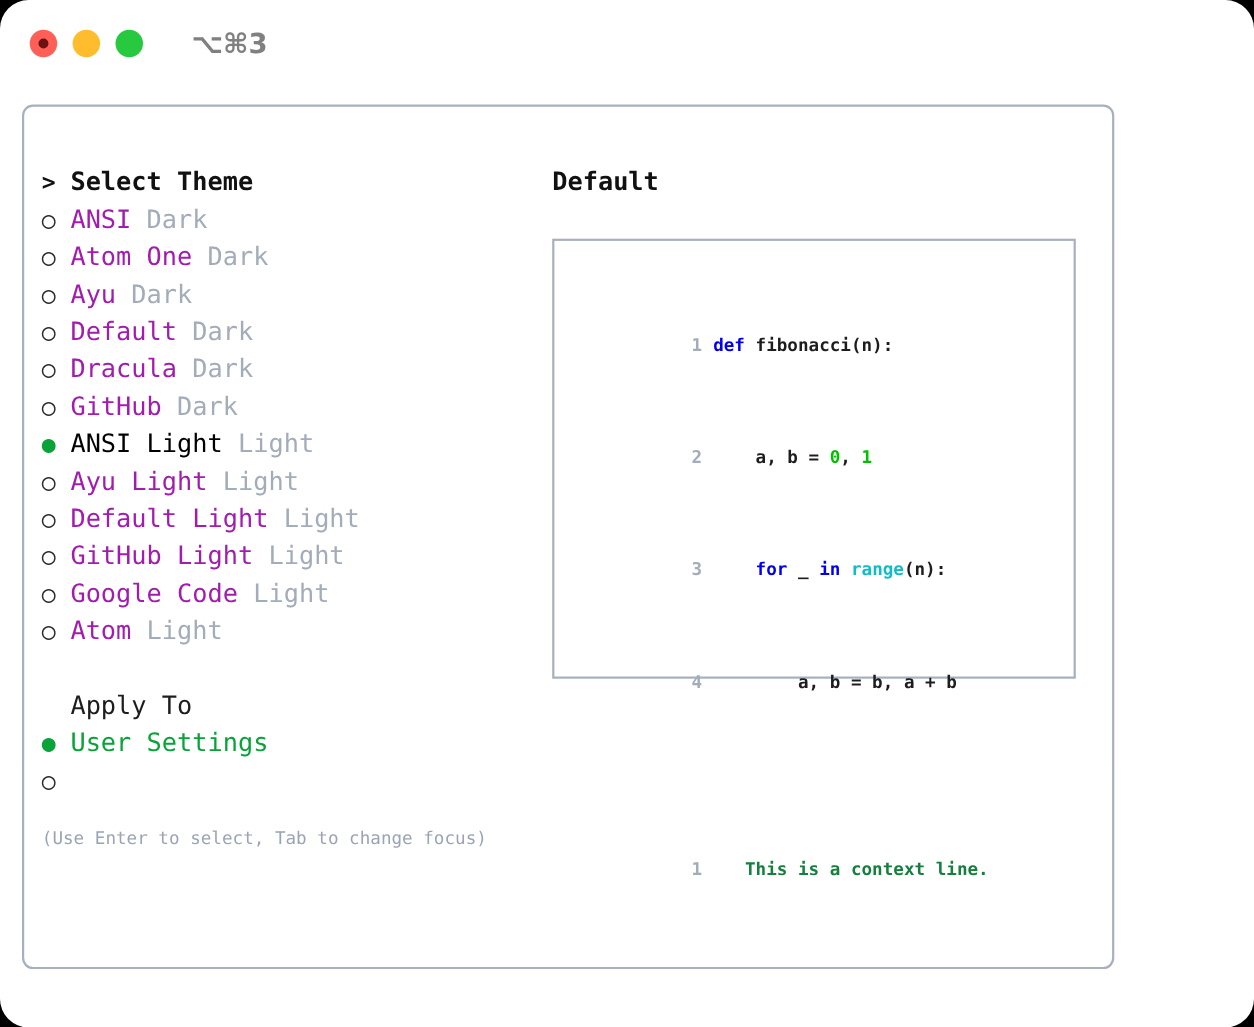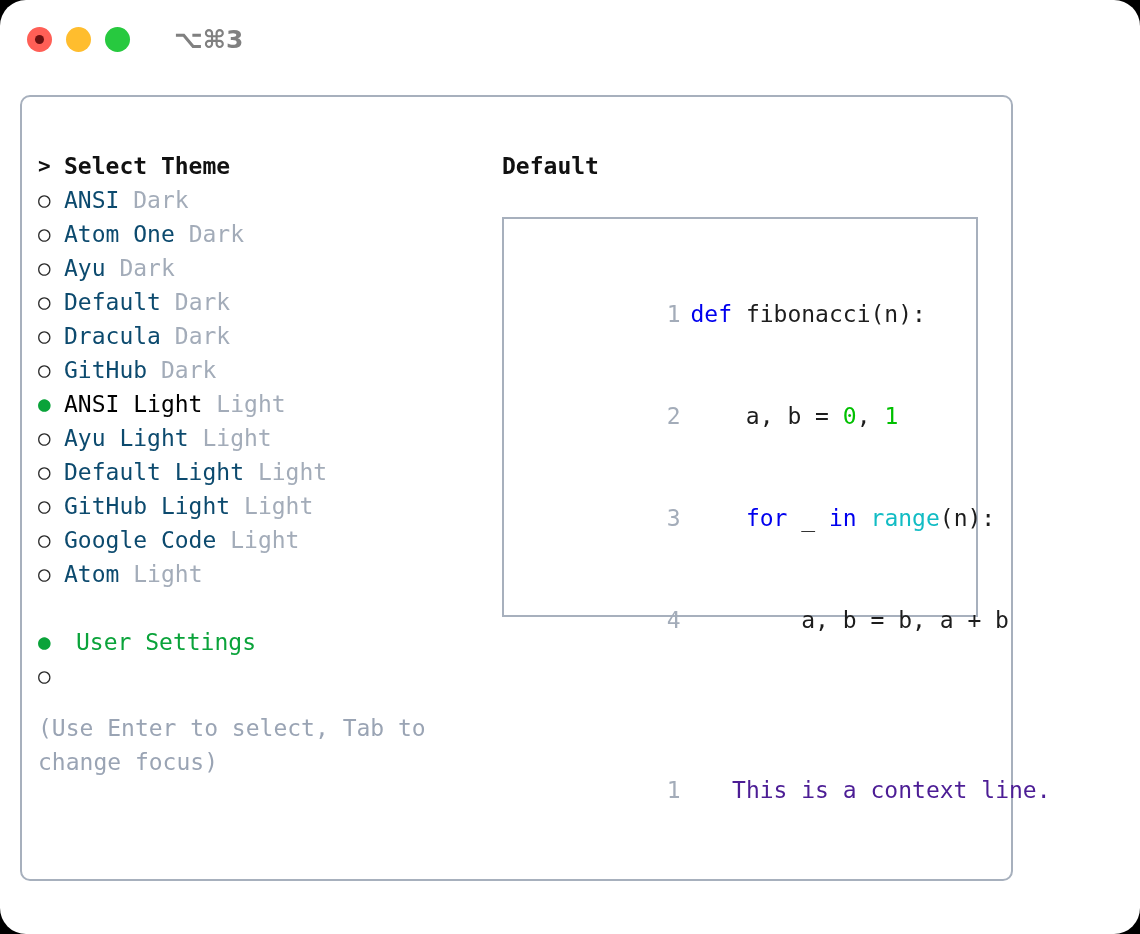--- a/index.html
+++ b/index.html
@@ -99,31 +99,31 @@
   .marker {
     display: inline-block;
     width: 26px;
     flex: 0 0 26px;
     text-align: left;
     font-size: 21px;
   }
   .marker.blank { color: transparent; }
   .marker.off   { color: #2b2b2b; }
   .marker.on    { color: #0aa33a; }
-  .theme-name   { color: #0c4a6e; }
+  .theme-name   { color: #a21caf; }
   .theme-name.selected { color: #000000; }
   .theme-cat    { color: #a3acb9; }
-  .opt-label    { color: #1d1d1d; margin-left: 12px; }
+  .opt-label    { color: #1d1d1d; }
   .opt-label.selected { color: #0aa33a; }
   .section-label { color: #1d1d1d; }
   .spacer { height: 34px; }
 
   #hint {
     margin-top: 18px;
-    font-size: 23px;
+    font-size: 16px;
     line-height: 34px;
     color: #9aa4b4;
     width: 420px;
     white-space: pre-wrap;
   }
 
   
   #right-pane {
     position: absolute;
     left: 480px;
@@ -139,37 +139,38 @@
   #preview-box {
     margin-top: 34px;
     width: 476px;
     height: 400px;
     border: 2px solid #a7b0bd;
     box-sizing: border-box;
     background: #ffffff;
     padding: 44px 0 0 12px;
   }
   .code-line {
-    font-size: 23px;
+    font-size: 16px;
     line-height: 34px;
     white-space: pre;
+    font-weight: bold;
   }
   .lineno {
     display: inline-block;
     width: 26px;
     text-align: right;
     color: #a3acb9;
     margin-right: 10px;
   }
   .kw   { color: #0000ee; }
   .fn   { color: #1d1d1d; }
   .num  { color: #00c000; }
   .bi   { color: #12bcc4; }
   .plain{ color: #1d1d1d; margin-top: 44px; }
-  .ctx  { color: #4c1d95; text-align: center; }
+  .ctx  { color: #15803d; text-align: center; }
   .blank-line { height: 34px; }
 </style>
 </head>
 <body>
 
 <div id="page">
 
   <div id="titlebar">
     <div class="lights">
       <div class="light red">
@@ -235,20 +236,24 @@
         <span class="theme-name">Google Code</span><span> </span><span class="theme-cat">Light</span>
       </div>
       <div class="row">
         <span class="marker off">○</span>
         <span class="theme-name">Atom</span><span> </span><span class="theme-cat">Light</span>
       </div>
 
       <div class="spacer"></div>
 
       <div class="row">
+        <span class="marker blank">○</span>
+        <span class="section-label">Apply To</span>
+      </div>
+      <div class="row">
         <span class="marker on">●</span>
         <span class="opt-label selected">User Settings</span>
       </div>
       <div class="row">
         <span class="marker off">○</span>
       </div>
 
       <div id="hint">(Use Enter to select, Tab to change focus)</div>
     </div>
 

